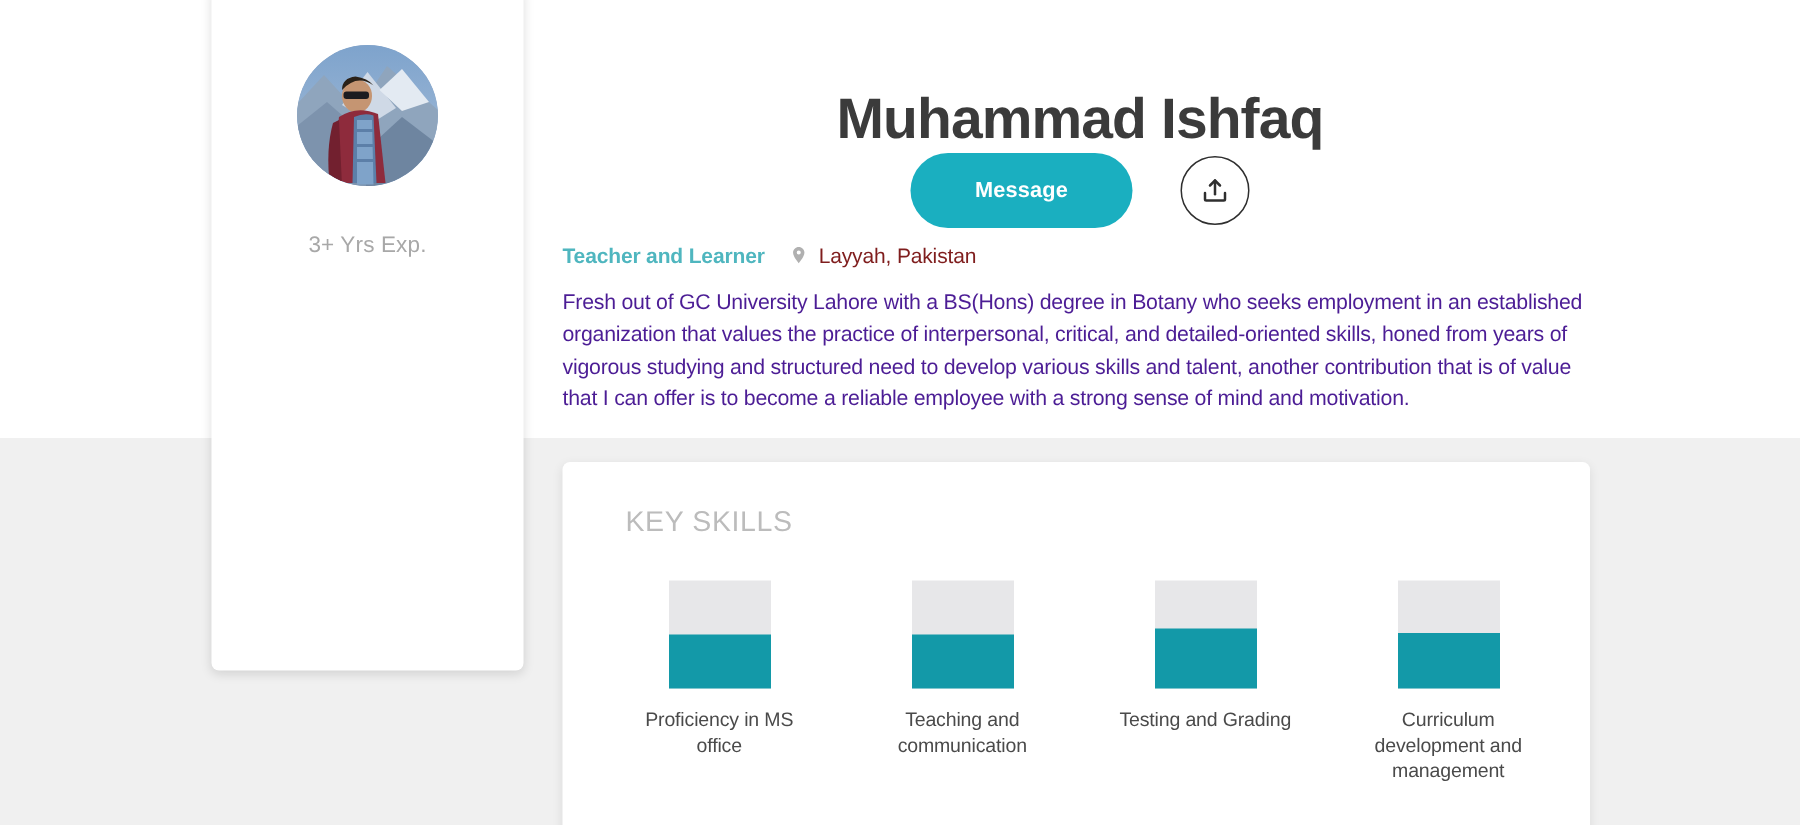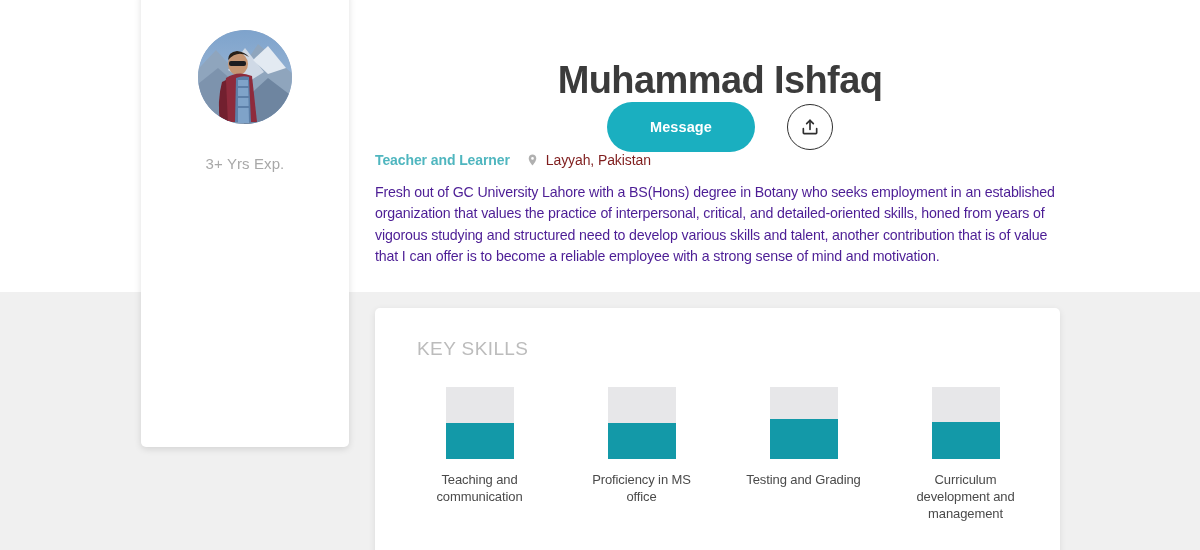--- a/index.html
+++ b/index.html
@@ -142,20 +142,21 @@
     background: #ffffff;
     display: flex;
     align-items: center;
     justify-content: center;
     cursor: pointer;
   }
 
   .meta-row {
     display: flex;
     align-items: center;
+    margin-top: 10px;
     font-size: 14px;
   }
 
   .headline {
     color: #4fb6bf;
     font-weight: bold;
     letter-spacing: -0.1px;
   }
 
   .pin-icon {
@@ -309,28 +310,28 @@
 </div>
 
 <div class="skills-card">
   <div class="skills-title">KEY SKILLS</div>
 
   <div class="bars">
     <div class="bar-col">
       <div class="bar">
         <div class="bar-fill" style="height: 50%;"></div>
       </div>
-      <div class="bar-label">Teaching and communication</div>
+      <div class="bar-label">Proficiency in MS office</div>
     </div>
 
     <div class="bar-col">
       <div class="bar">
         <div class="bar-fill" style="height: 50%;"></div>
       </div>
-      <div class="bar-label">Proficiency in MS office</div>
+      <div class="bar-label">Teaching and communication</div>
     </div>
 
     <div class="bar-col">
       <div class="bar">
         <div class="bar-fill" style="height: 55%;"></div>
       </div>
       <div class="bar-label">Testing and Grading</div>
     </div>
 
     <div class="bar-col">

